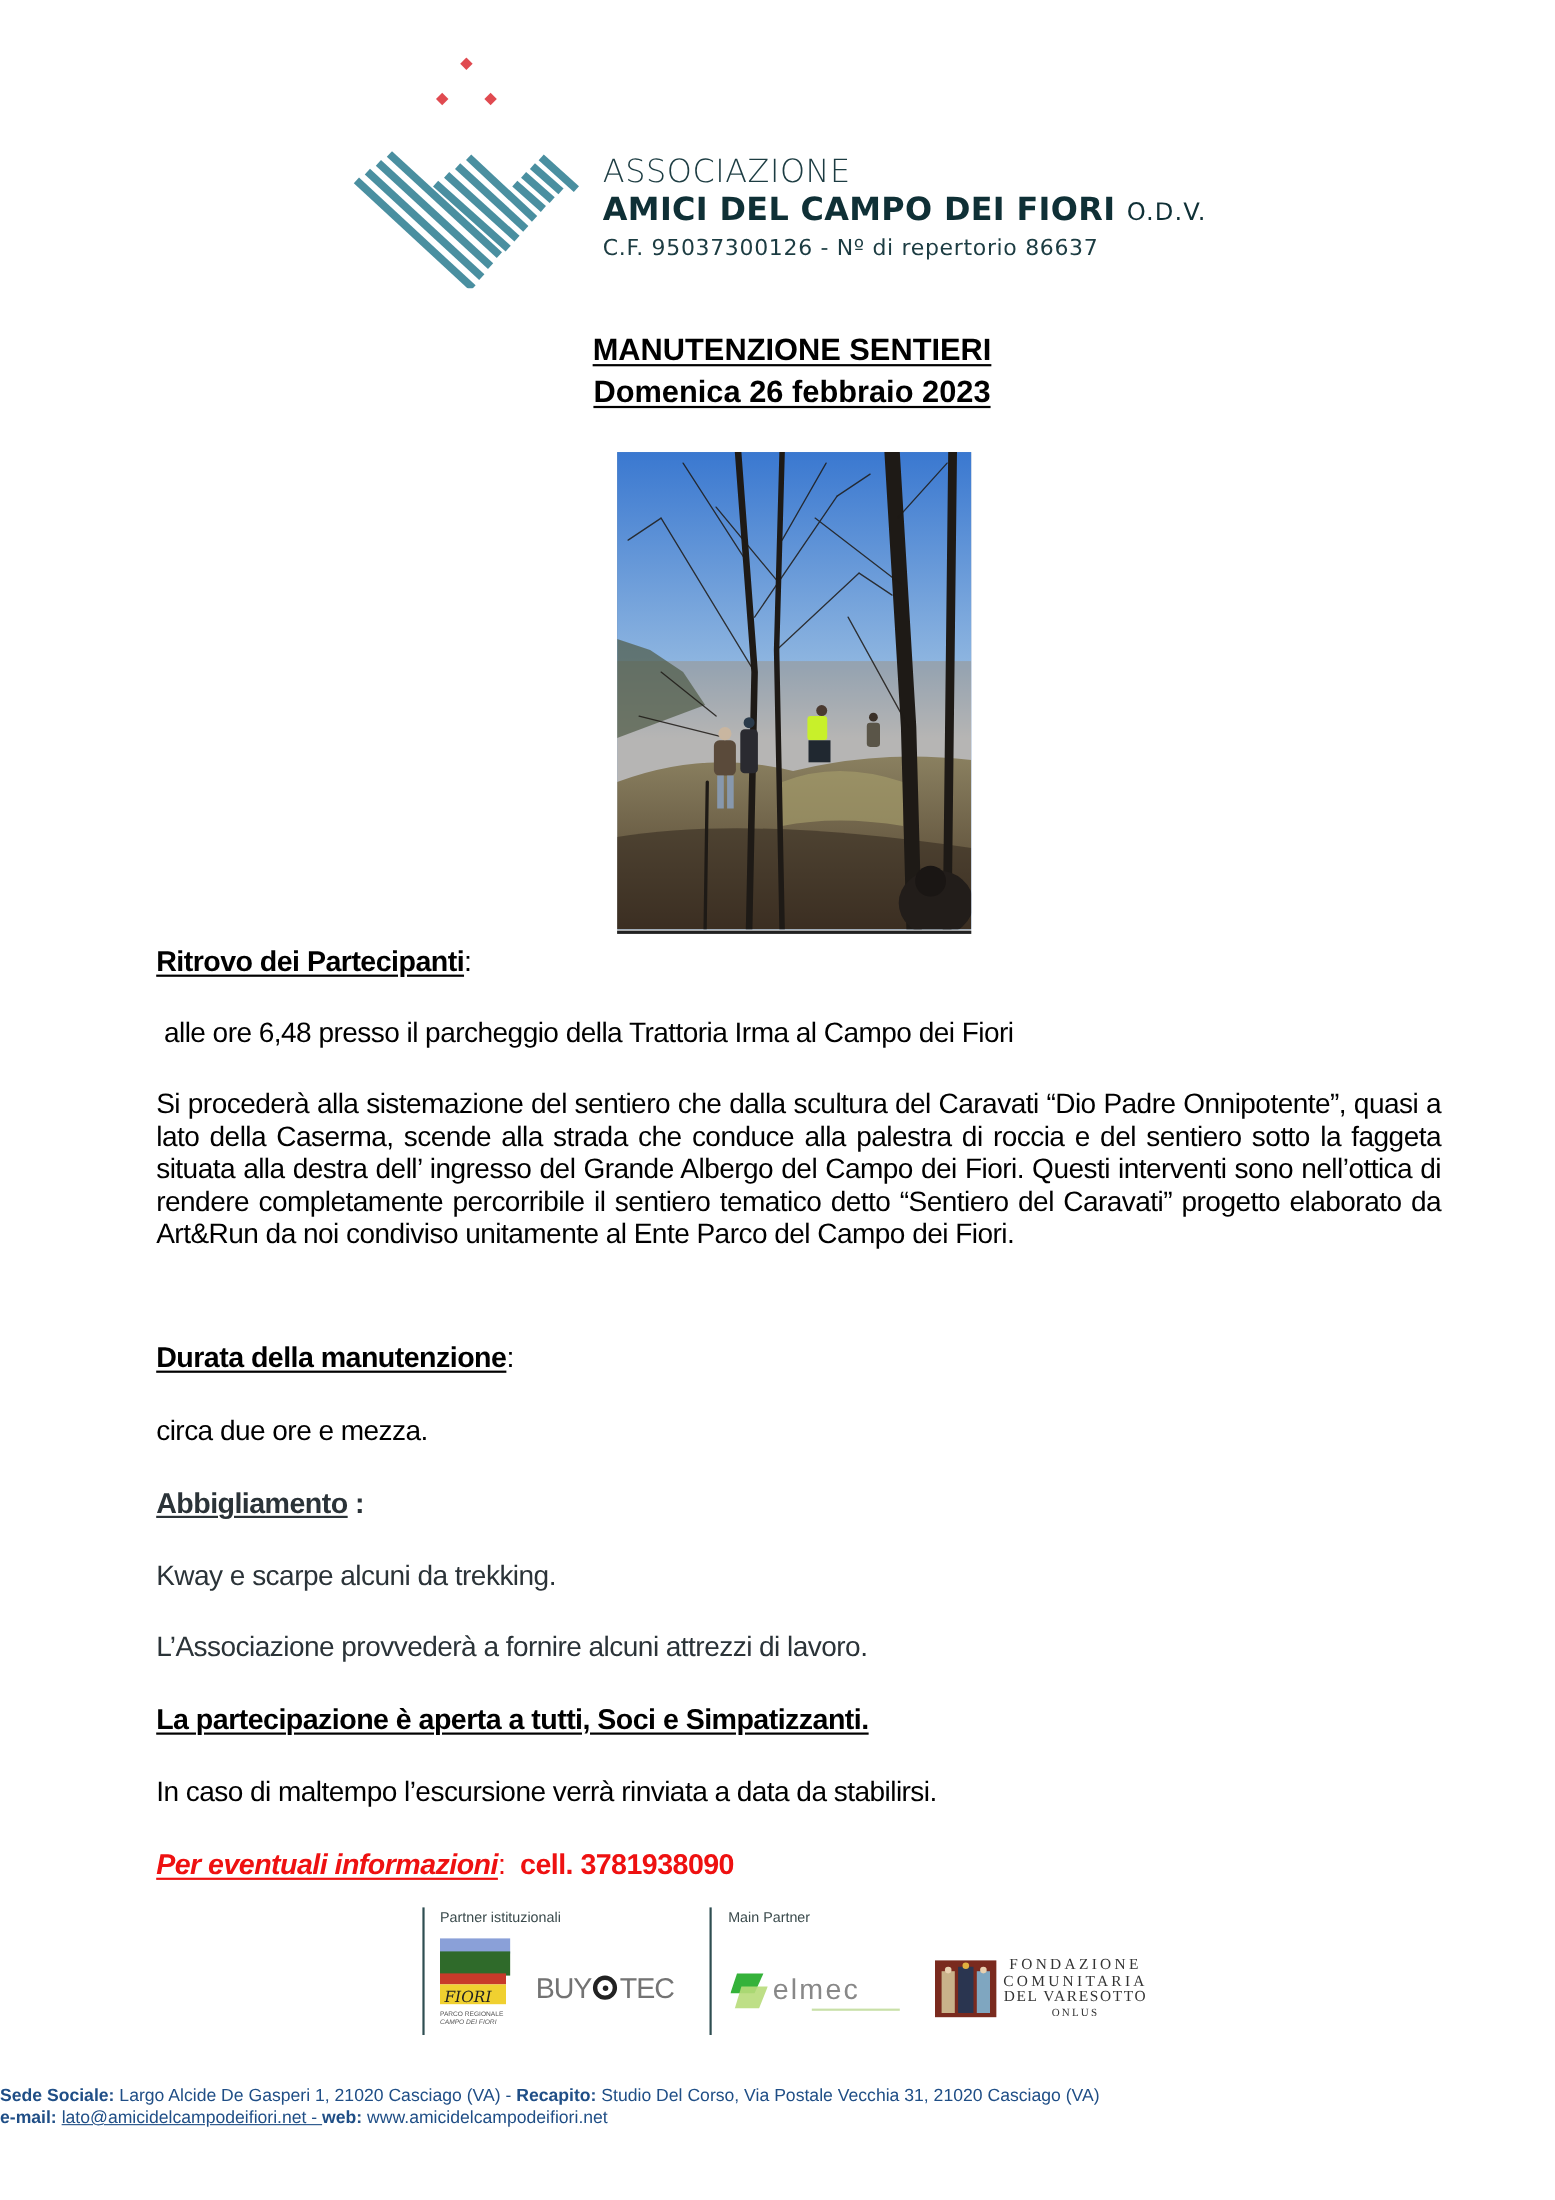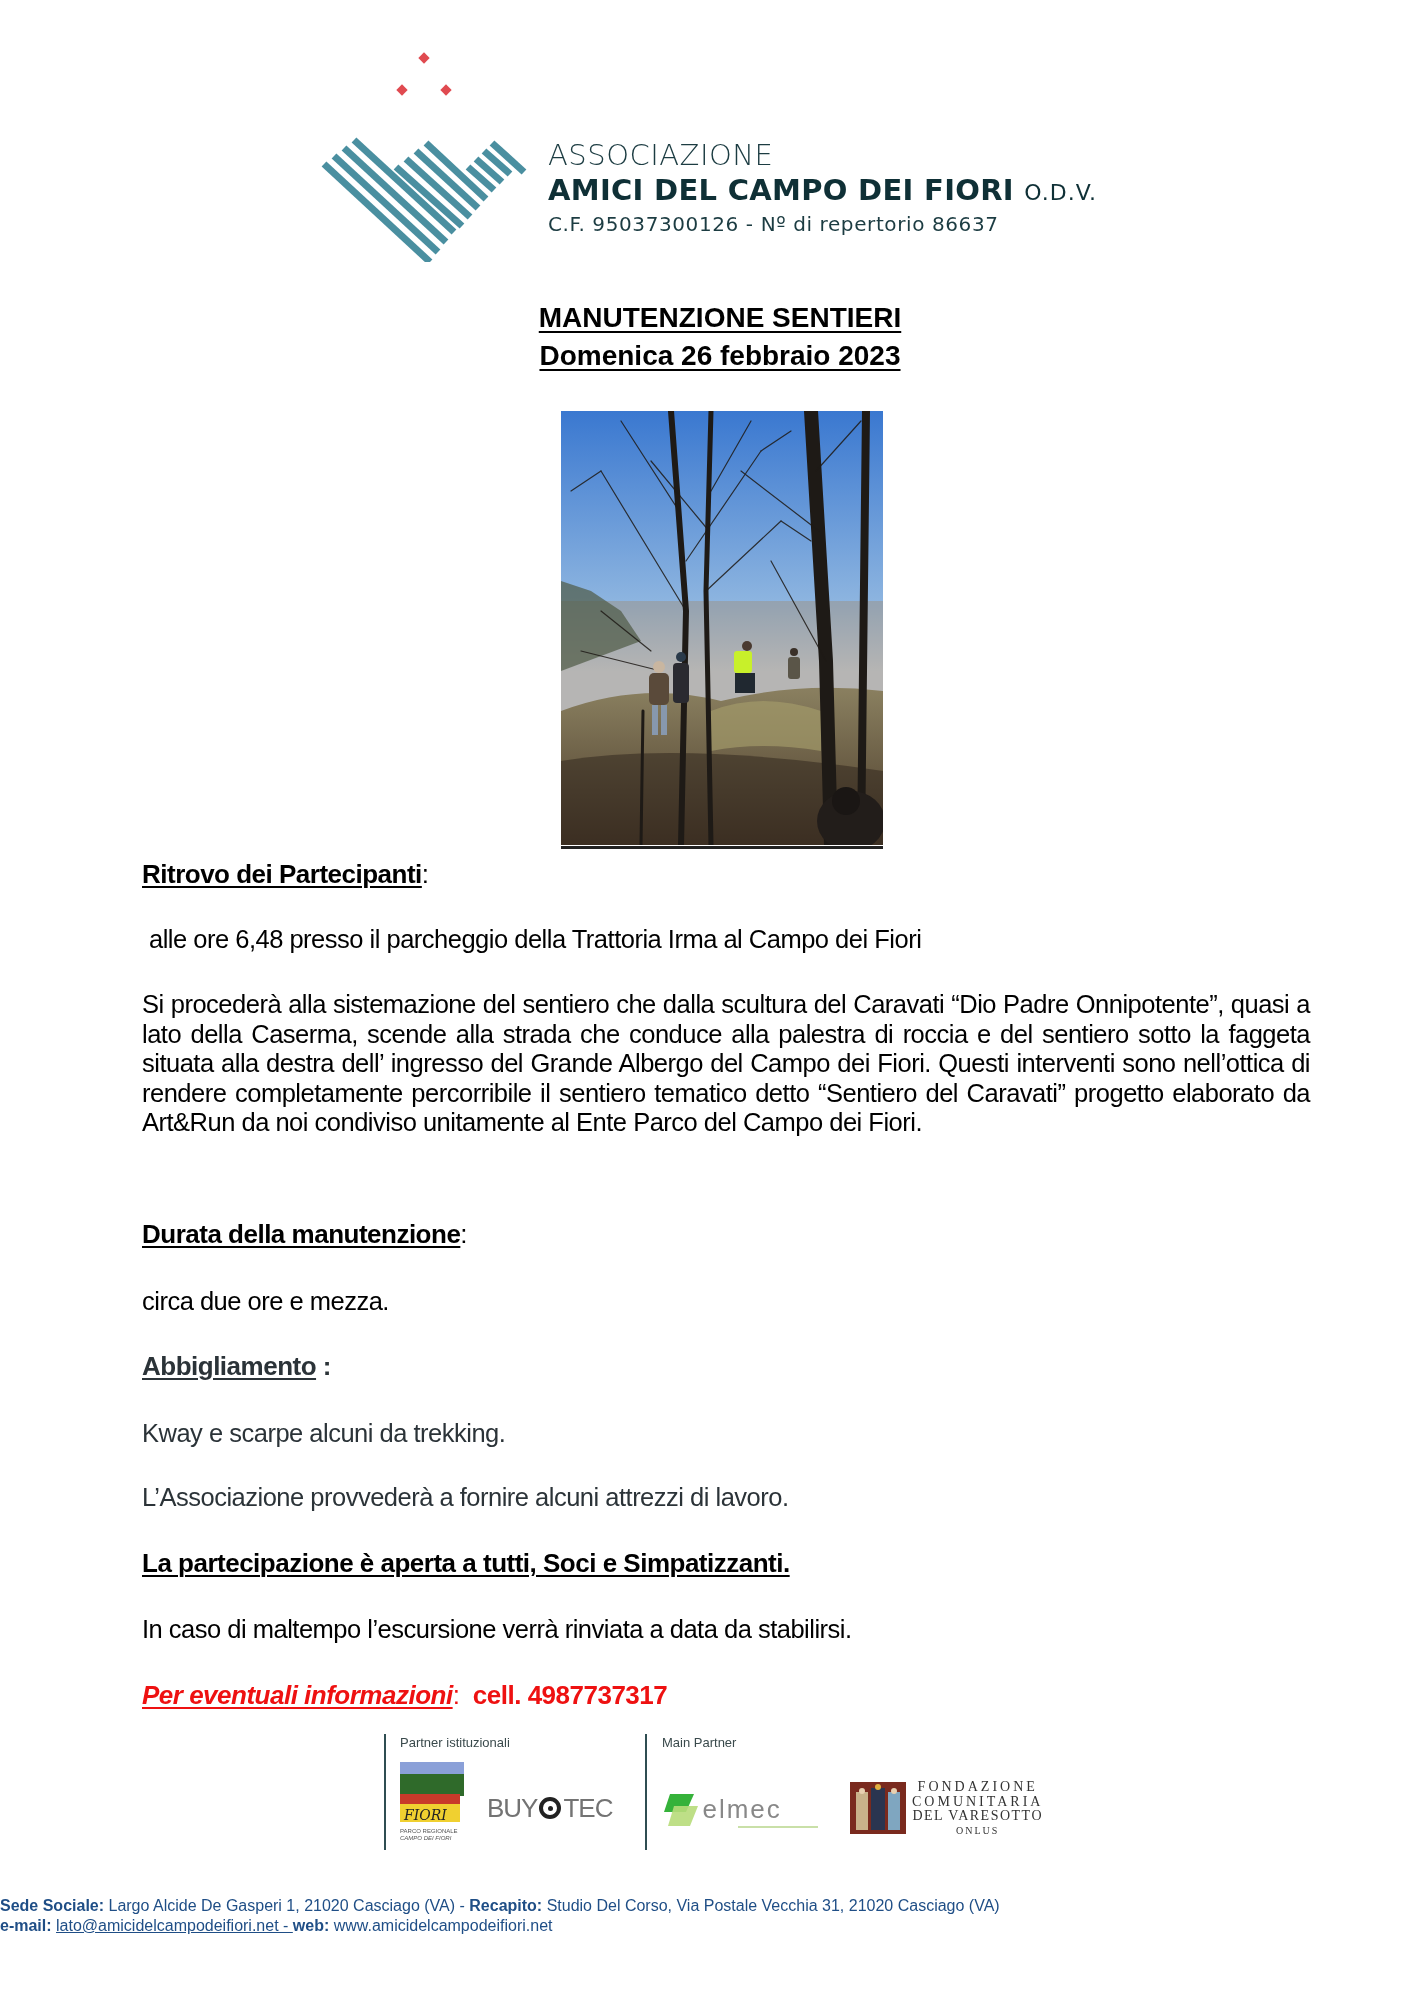--- a/index.html
+++ b/index.html
@@ -164,21 +164,21 @@
 <div class="abs body-text slate" style="left:142px; top:1419px;">Kway e scarpe alcuni da trekking.</div>
 <div class="abs body-text slate" style="left:142px; top:1483px;">L’Associazione provvederà a fornire alcuni attrezzi di lavoro.</div>
 
 <div class="abs body-text heading" style="left:142px; top:1549px;">
   <u>La partecipazione è aperta a tutti, Soci e Simpatizzanti.</u>
 </div>
 
 <div class="abs body-text" style="left:142px; top:1615px;">In caso di maltempo l’escursione verrà rinviata a data da stabilirsi.</div>
 
 <div class="abs body-text heading red" style="left:142px; top:1681px;">
-  <u><i>Per eventuali informazioni</i></u><span style="font-weight:normal">:</span>&nbsp;&nbsp;<span>cell. 4987737317</span>
+  <u><i>Per eventuali informazioni</i></u><span style="font-weight:normal">:</span>&nbsp;&nbsp;<span>cell. 3781938090</span>
 </div>
 
 <div class="abs vbar" style="left:384px; top:1734px; height:116px;"></div>
 <div class="abs vbar" style="left:645px; top:1734px; height:116px;"></div>
 <div class="abs ptitle" style="left:400px; top:1735px;">Partner istituzionali</div>
 <div class="abs ptitle" style="left:662px; top:1735px;">Main Partner</div>
 
 <div class="abs" style="left:400px; top:1762px; width:64px; height:80px;">
   <svg width="64" height="62" viewBox="0 0 64 62">
     <rect x="0" y="0" width="64" height="14" fill="#8aa0d8"></rect>

